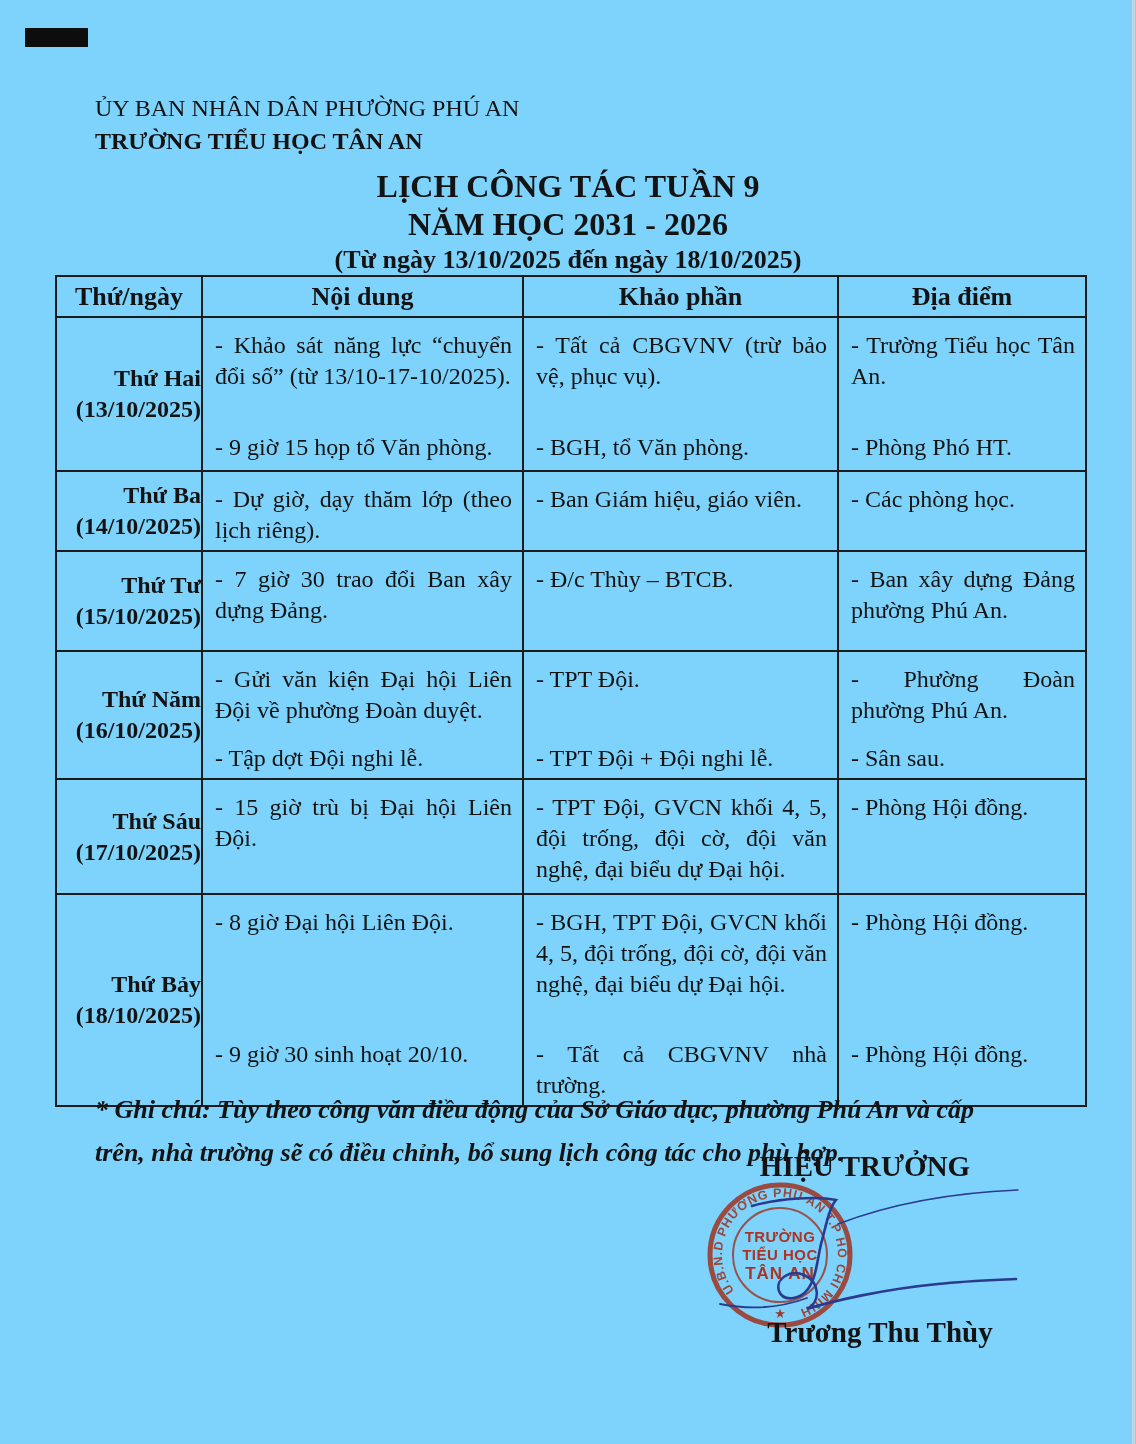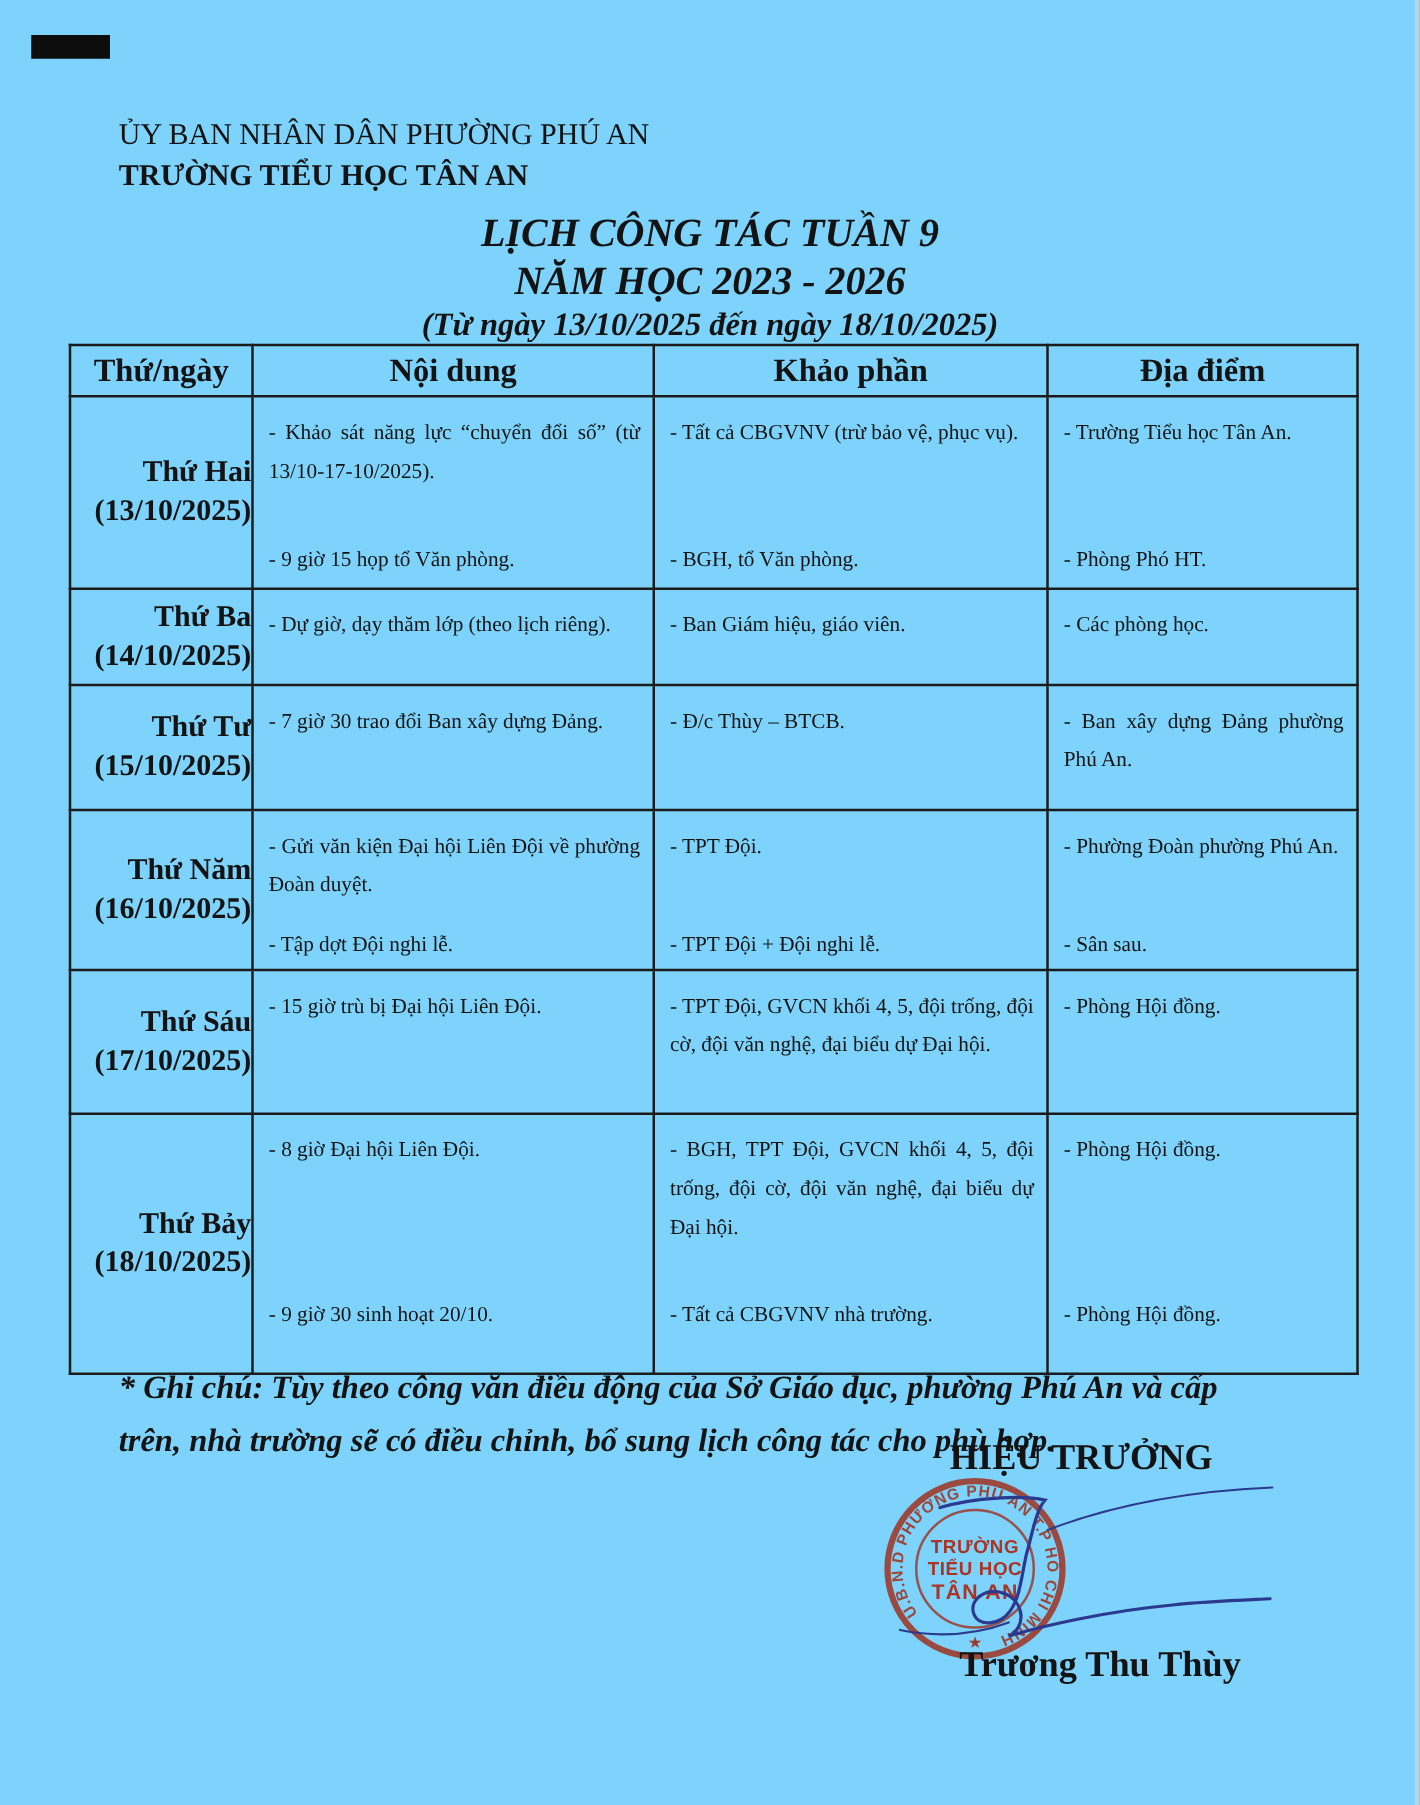--- a/index.html
+++ b/index.html
@@ -12,39 +12,39 @@
     overflow:hidden;
   }
   .page::after{ 
     content:"";position:absolute;right:1px;top:0;bottom:0;width:3px;
     background:#ccd1da;opacity:.85;
   }
   .redaction{position:absolute;left:25px;top:28px;width:63px;height:19px;background:#0d0d0d;}
   .org{position:absolute;left:95px;top:92px;line-height:33px;font-size:24px;}
   .org .l1{font-weight:normal;}
   .org .l2{font-weight:bold;}
-  .titles{position:absolute;left:0;top:167px;width:1136px;text-align:center;font-style:italic;}
+  .titles{position:absolute;left:0;top:167px;width:1136px;text-align:center;}
   .titles .t1,.titles .t2{font-size:32px;font-weight:bold;line-height:38px;}
   .titles .t3{font-size:26px;font-weight:bold;line-height:33px;}
   table.sched{
     position:absolute;left:55px;top:275px;width:1030px;
     border-collapse:collapse;table-layout:fixed;
   }
   table.sched th,table.sched td{border:2px solid #1b1b1b;}
   table.sched th{
     height:35px;font-size:26px;font-weight:bold;text-align:center;
     vertical-align:middle;padding:2px 2px;
   }
   td.day{
     text-align:right;vertical-align:middle;font-weight:bold;
     font-size:24px;line-height:31px;padding:0;
   }
   td.cell{
     vertical-align:top;text-align:justify;
-    font-size:17px;line-height:31px;
+    font-size:24px;line-height:31px;
     padding:12px 10px 4px 12px;
   }
   td.cell p{margin:0;}
   .mh102{min-height:102px;} .mh79{min-height:79px;} .mh132{min-height:132px;}
   tr.hr{height:35px;} tr.r0{height:154px;} tr.r1{height:77px;} tr.r2{height:100px;}
   tr.r3{height:125px;} tr.r4{height:115px;margin-left:20px;} tr.r5{height:208px;}
   .note{
     position:absolute;left:95px;top:1088px;width:925px;
     font-size:26px;font-weight:bold;font-style:italic;line-height:43px;
     text-align:left;
@@ -67,21 +67,21 @@
 
   <div class="redaction"></div>
 
   <div class="org">
     <div class="l1">ỦY BAN NHÂN DÂN PHƯỜNG PHÚ AN</div>
     <div class="l2">TRƯỜNG TIỂU HỌC TÂN AN</div>
   </div>
 
   <div class="titles">
     <div class="t1">LỊCH CÔNG TÁC TUẦN 9</div>
-    <div class="t2">NĂM HỌC 2023 - 2026</div>
+    <div class="t2">NĂM HỌC 2031 - 2026</div>
     <div class="t3">(Từ ngày 13/10/2025 đến ngày 18/10/2025)</div>
   </div>
 
   <table class="sched">
     <colgroup>
         <col style="width:146px">
         <col style="width:321px">
         <col style="width:315px">
         <col style="width:248px">
       </colgroup>

